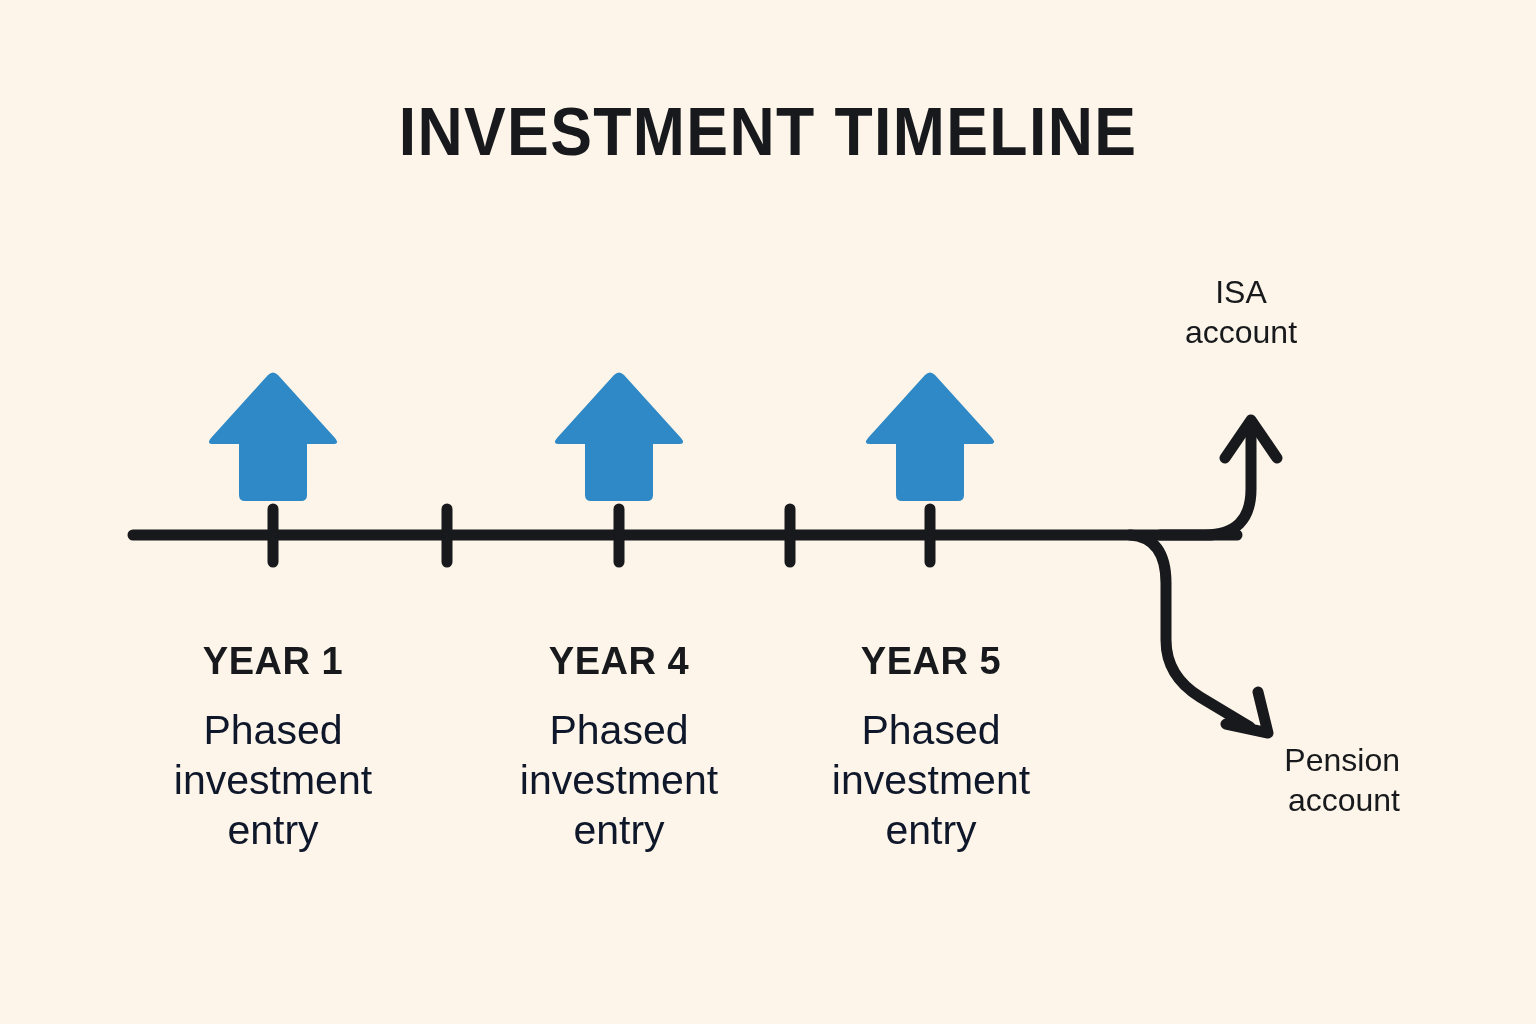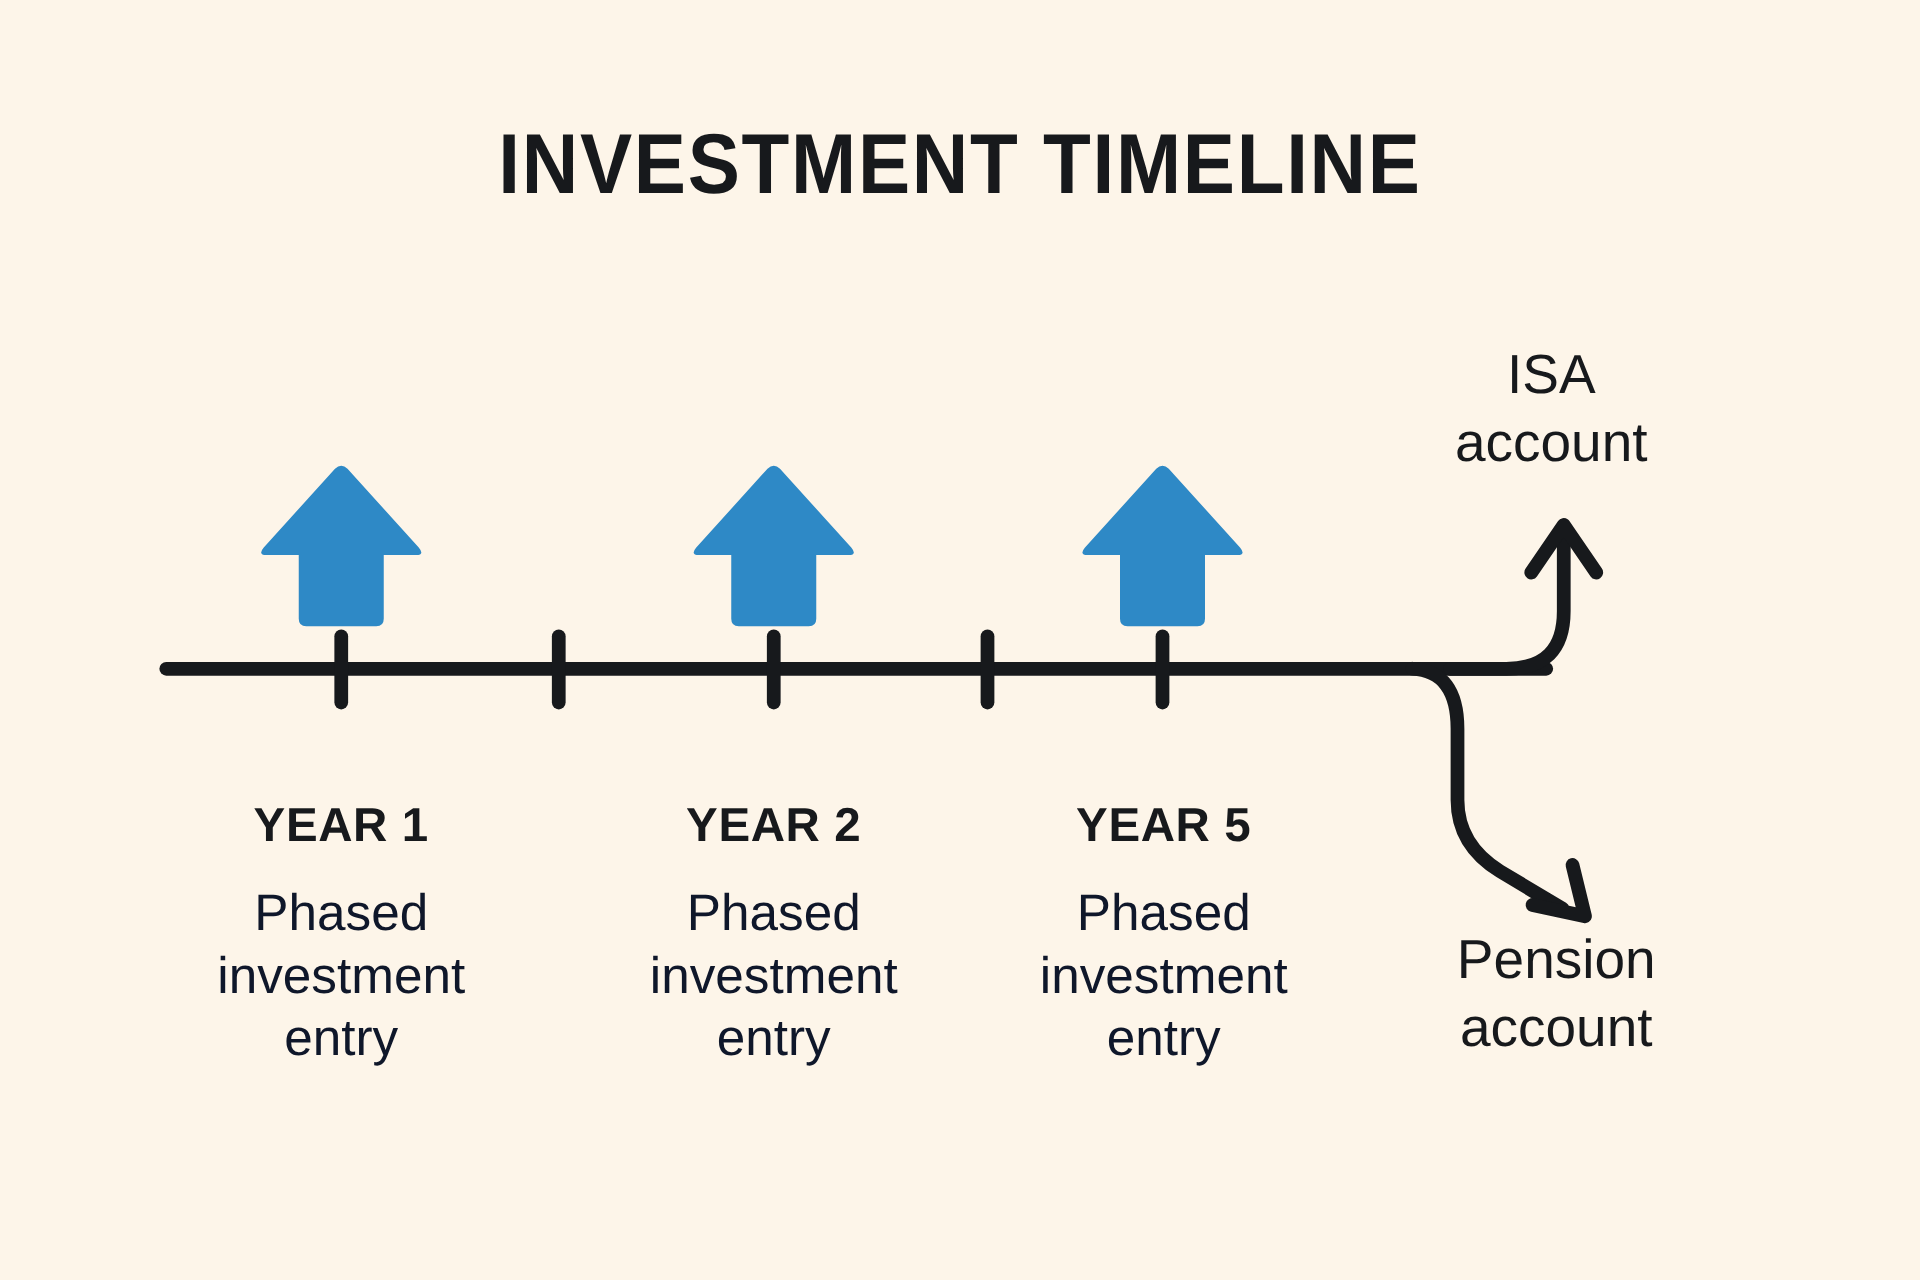--- a/index.html
+++ b/index.html
@@ -61,28 +61,28 @@
     font-size:41px;
     line-height:1.22;
     color:#0f172a;
   }
 
   
   .branch-label{
     position:absolute;
     font-family:"Liberation Sans", sans-serif;
     font-weight:normal;
-    font-size:44px;
+    font-size:32px;
     line-height:1.25;
     color:#17191c;
     text-align:center;
     white-space:nowrap;
   }
   #isa-label{ left:1096px; top:272px; width:290px; }
-  #pension-label{ left:1090px; top:740px; width:310px; }
+  #pension-label{ left:1090px; top:740px; width:310px;text-align:right; }
 </style>
 </head>
 <body>
 
 <div id="canvas">
 
   <div id="title">INVESTMENT TIMELINE</div>
 
   <svg id="lines" viewBox="0 0 1536 1024">
 
@@ -110,21 +110,21 @@
   <div class="year-col" style="left:123px; top:592px;">
     <div class="year-heading">YEAR 1</div>
     <div class="year-desc">
       <div>Phased</div>
       <div>investment</div>
       <div>entry</div>
     </div>
   </div>
 
   <div class="year-col" style="left:469px; top:592px;">
-    <div class="year-heading">YEAR 2</div>
+    <div class="year-heading">YEAR 4</div>
     <div class="year-desc">
       <div>Phased</div>
       <div>investment</div>
       <div>entry</div>
     </div>
   </div>
 
   <div class="year-col" style="left:781px; top:592px;">
     <div class="year-heading">YEAR 5</div>
     <div class="year-desc">

